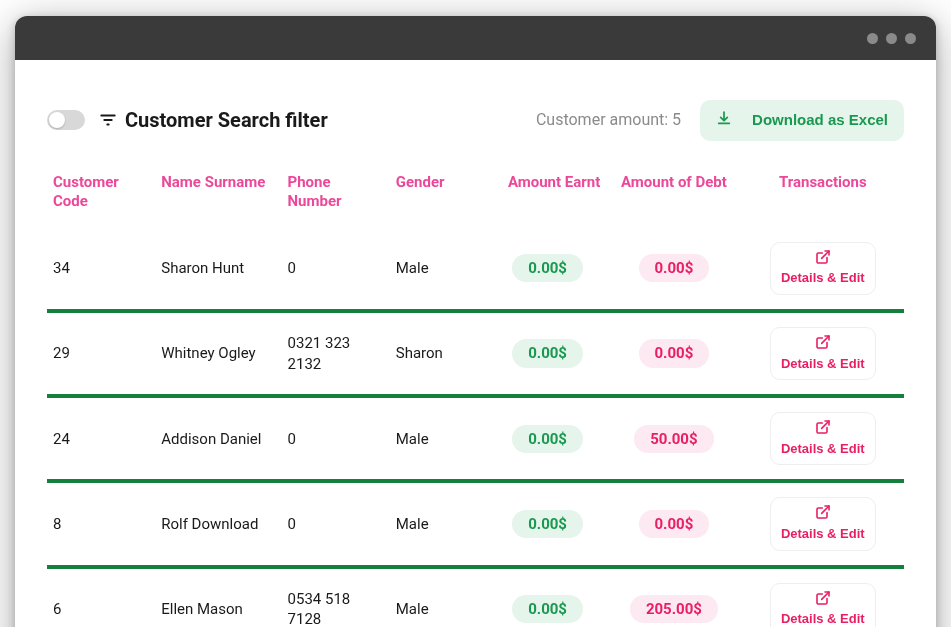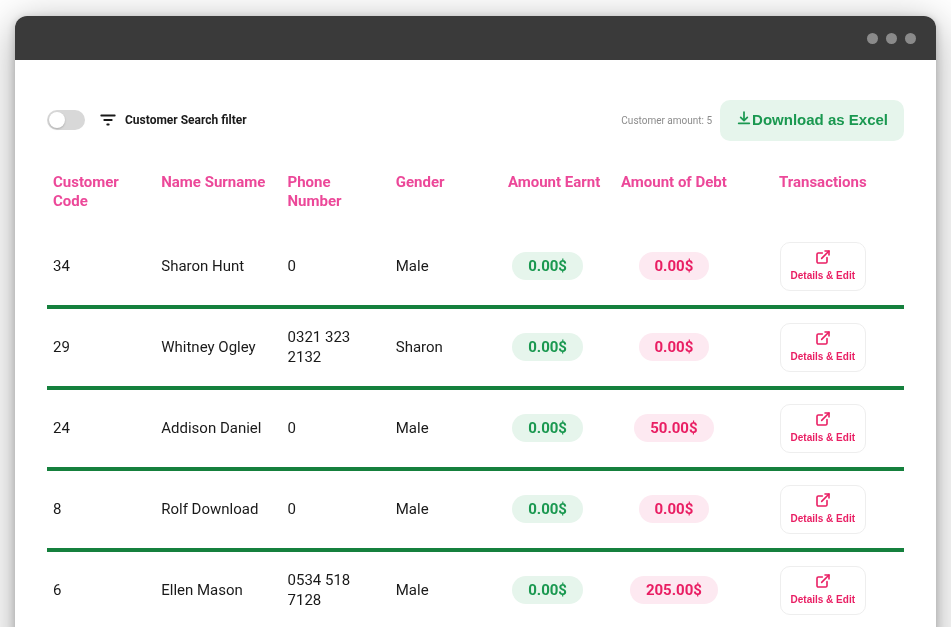--- a/index.html
+++ b/index.html
@@ -56,42 +56,42 @@
       border-radius: 50%;
       box-shadow: 0 1px 2px rgba(0,0,0,0.2);
     }
     .filter-icon {
       margin-left: 14px;
       margin-right: 8px;
       display: inline-flex;
     }
     .filter-label {
       font-weight: 700;
-      font-size: 12px;
+      font-size: 20px;
       color: #1a1a1a;
     }
     .spacer { flex: 1; }
     .customer-amount {
       color: #8b8b8b;
-      font-size: 10px;
+      font-size: 16px;
       text-align: center;
       line-height: 1.3;
-      margin-right: 8px;
+      margin-right: 19px;
     }
     .download-btn {
       background: #e6f5ec;
       color: #1a9850;
       border: none;
       padding: 10px 16px;
       border-radius: 10px;
       font-weight: 700;
       font-size: 15px;
       display: inline-flex;
       align-items: center;
-      gap: 0;
+      gap: 20px;
       cursor: pointer;
       line-height: 1.25;
     }
     .download-btn .dtxt { text-align: center; }
     table {
       width: 100%;
       border-collapse: collapse;
     }
     th {
       text-align: left;
@@ -120,21 +120,21 @@
     }
     .pill-green { background: #e6f5ec; color: #1a9850; }
     .pill-pink  { background: #fde9f1; color: #e91e63; }
     .action-btn {
       border: 1px solid #eee;
       background: #fff;
       border-radius: 10px;
       padding: 6px 10px 8px;
       color: #e91e63;
       font-weight: 600;
-      font-size: 10px;
+      font-size: 13px;
       cursor: pointer;
       display: inline-flex;
       flex-direction: column;
       align-items: center;
       gap: 2px;
       line-height: 1.2;
     }
     th:nth-child(1), td:nth-child(1){ width: 12%; }
     th:nth-child(2), td:nth-child(2){ width: 14%; }
     th:nth-child(3), td:nth-child(3){ width: 12%; }

